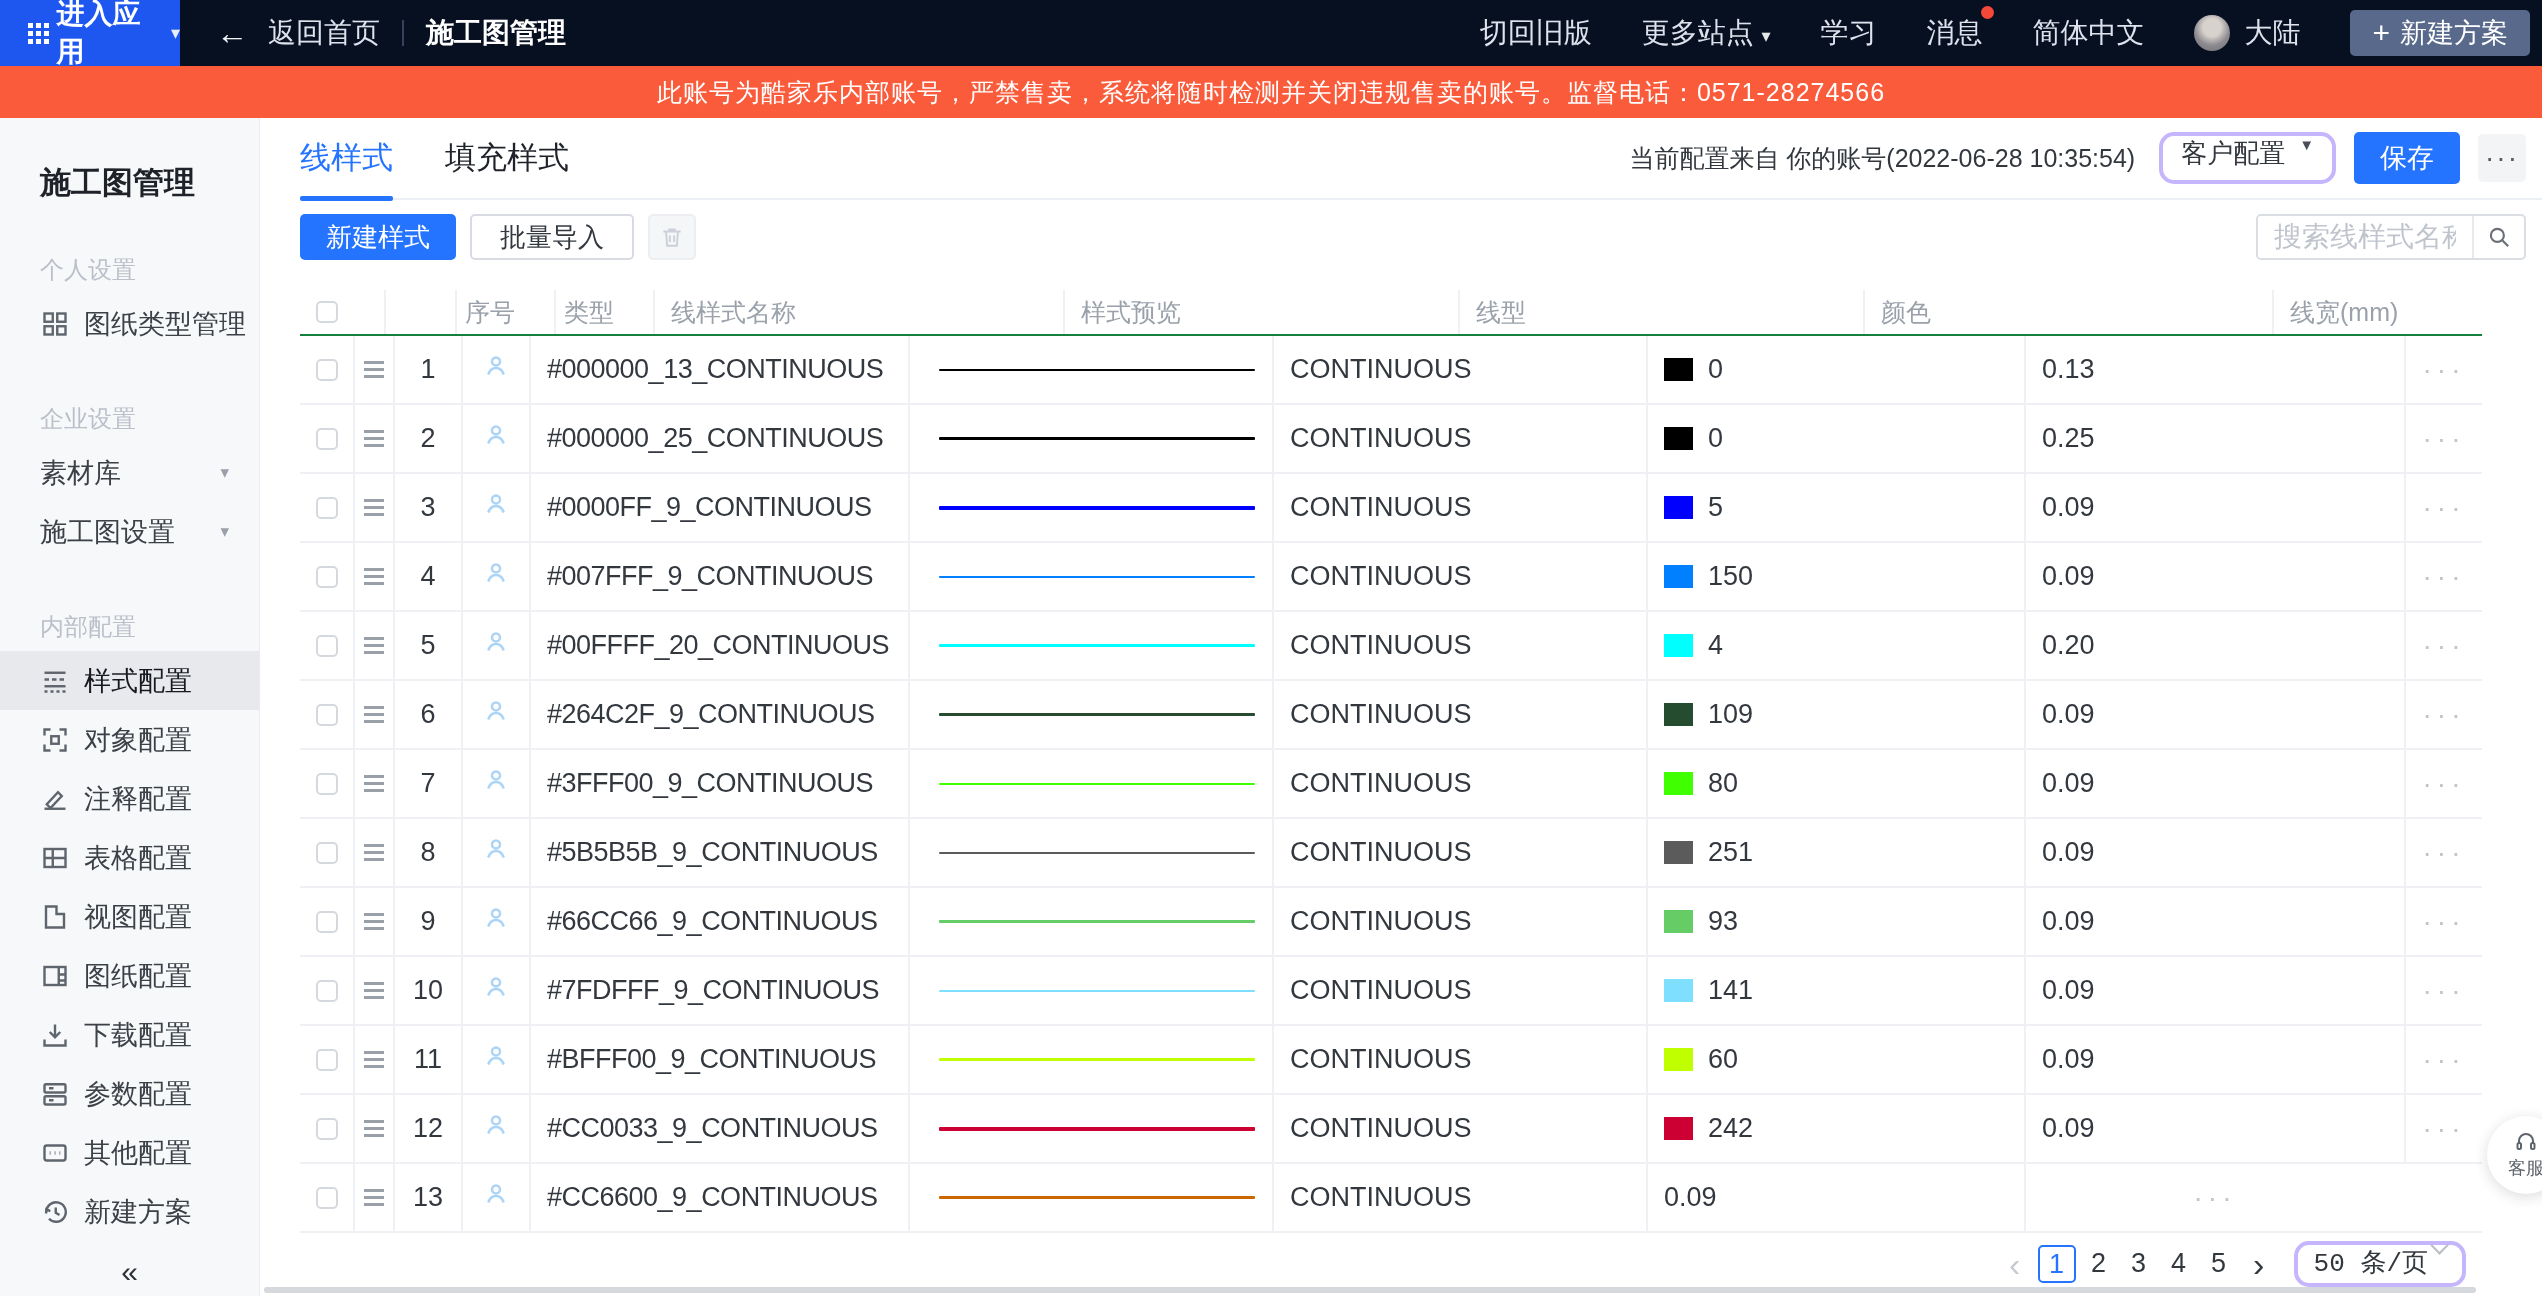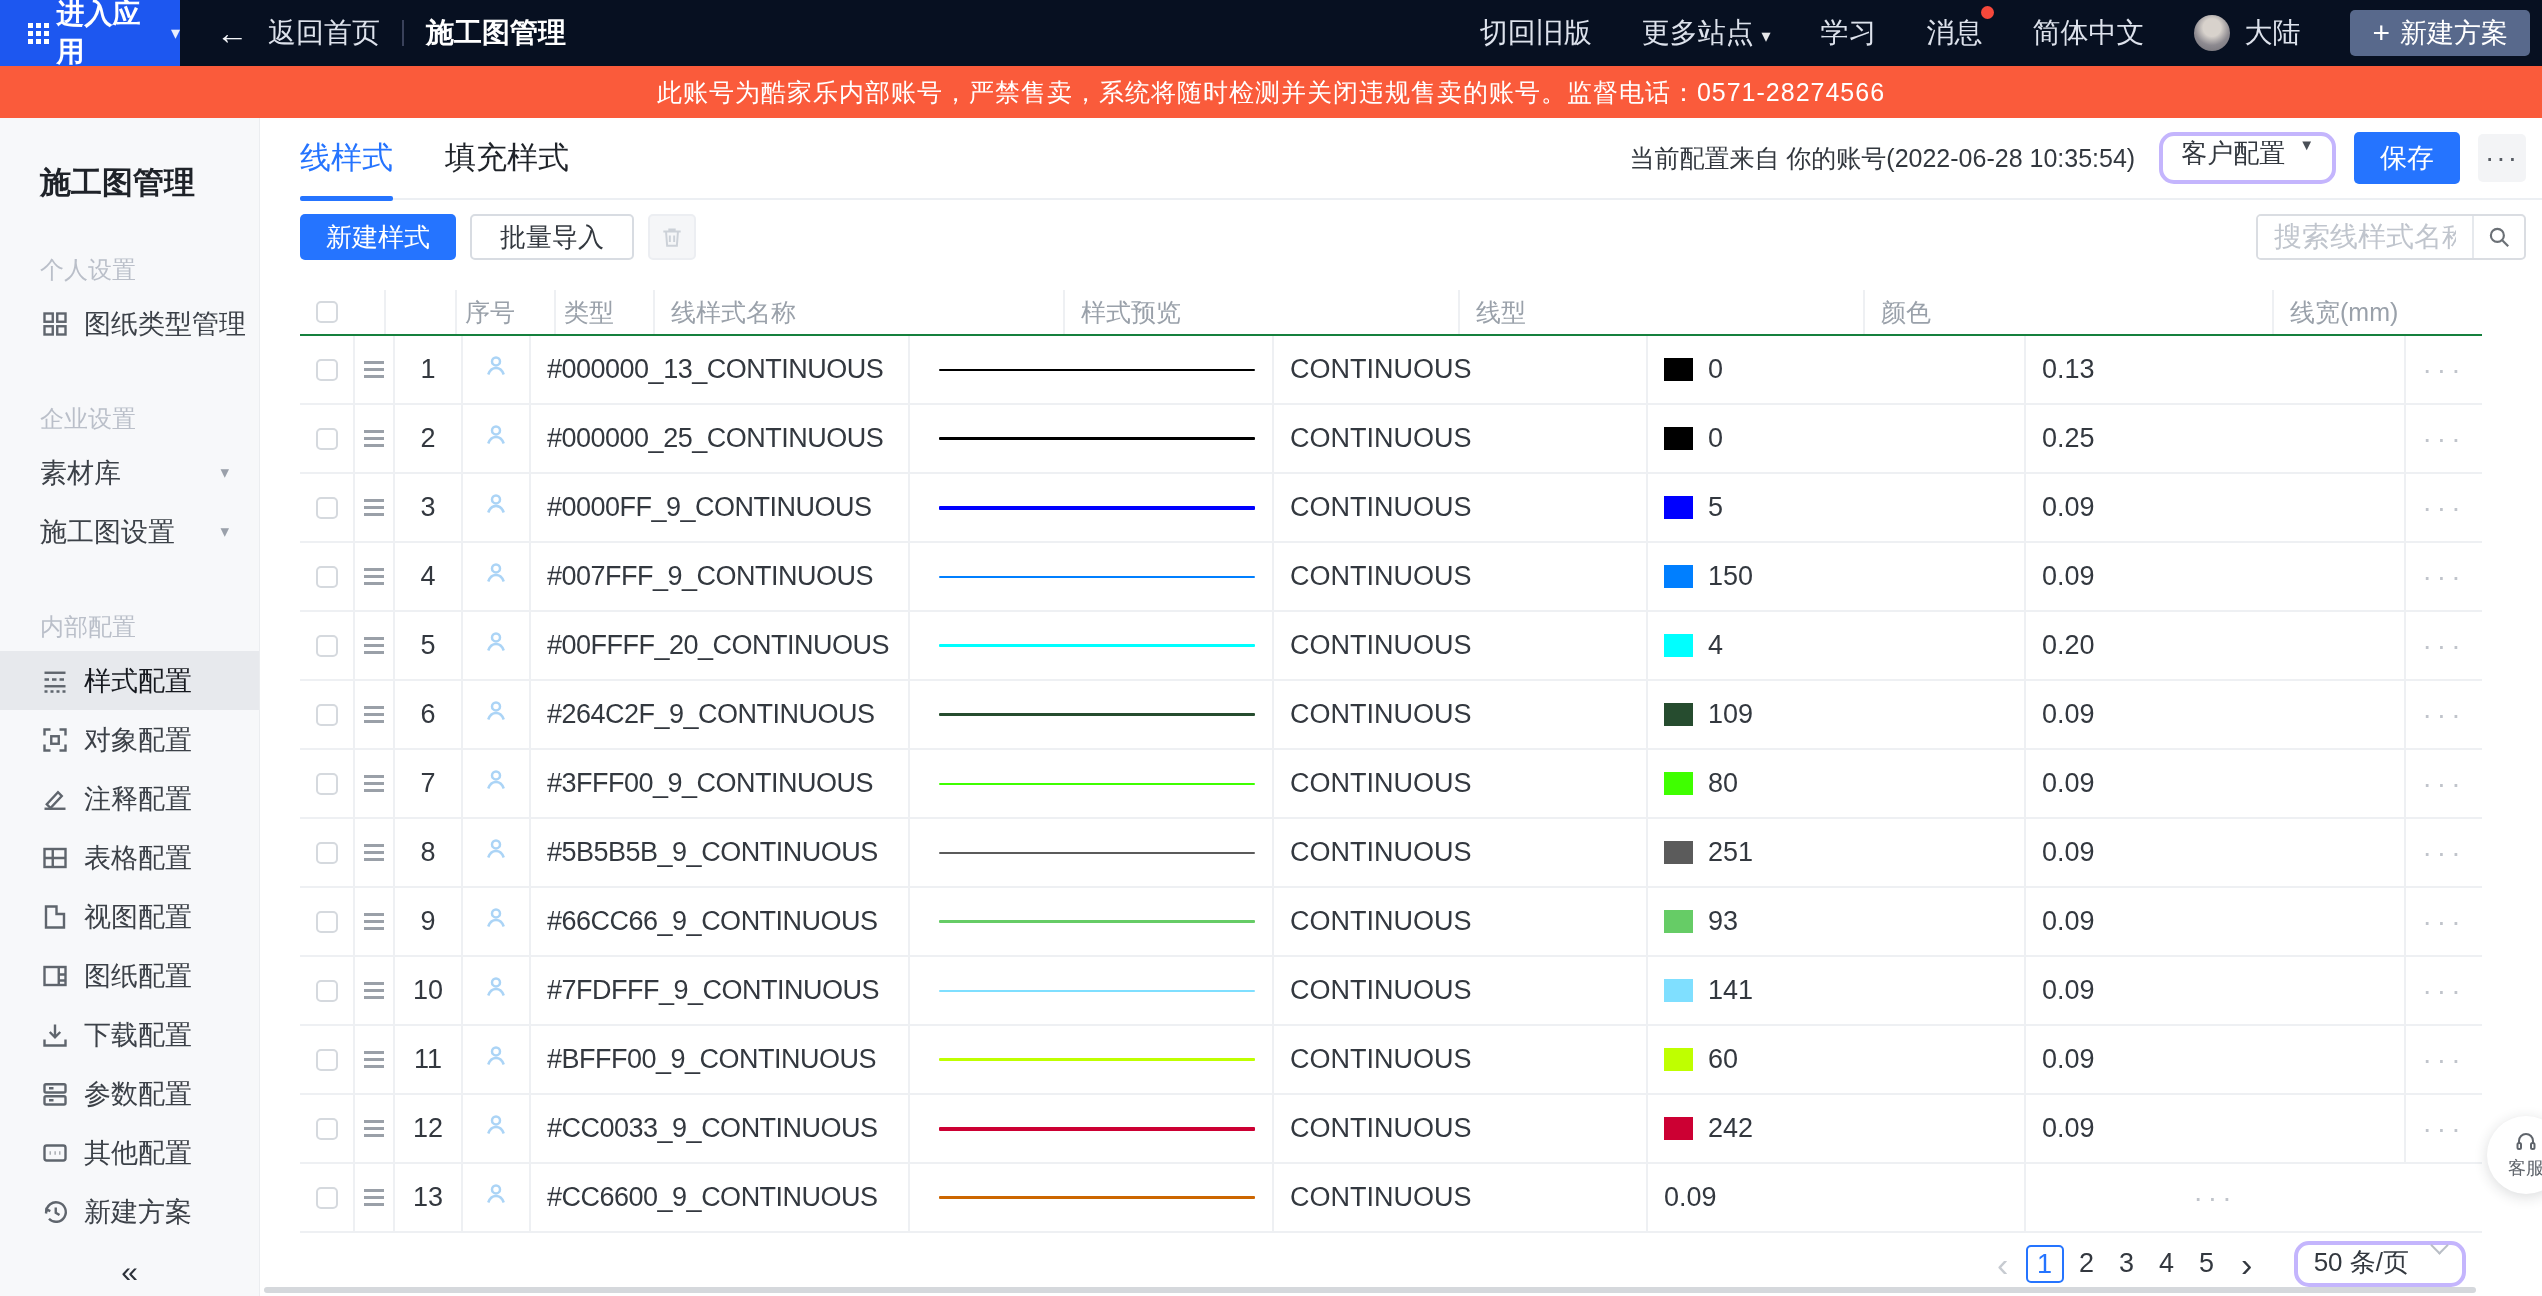--- a/index.html
+++ b/index.html
@@ -86,21 +86,21 @@
   .swatch { width:29px; height:23px; flex:0 0 29px; }
   .color-num { margin-left:15px; }
   .action-dots { color:#c0c4cb; font-size:28px; letter-spacing:5px; cursor:pointer; }
 
   
   .pager { height:62px; display:flex; align-items:center; justify-content:flex-end; padding-right:16px; gap:6px; width:2182px; }
   .pg { min-width:34px; height:36px; display:flex; align-items:center; justify-content:center; font-size:27px; color:#33383f; cursor:pointer; }
   .pg.navbtn { font-size:34px; color:#33383f; }
   .pg.navbtn.disabled { color:#c7cbd1; cursor:default; }
   .pg.active { border:2px solid #2574ff; color:#2574ff; border-radius:5px; width:38px; height:38px; }
-  .sizer { height:46px; margin-left:24px; padding:0 16px; gap:24px; font-size:26px; }
+  .sizer { height:46px; margin-left:12px; padding:0 16px; gap:5px; font-size:26px;font-family:Liberation Mono, monospace; }
   .chev { width:13px; height:13px; border-right:2px solid #b9bec6; border-bottom:2px solid #b9bec6; transform:rotate(45deg); margin-top:-6px; }
 
   
   .support { position:absolute; left:2487px; top:1116px; width:78px; height:78px; border-radius:50%; background:#fff; box-shadow:0 3px 14px rgba(31,35,41,.16); display:flex; flex-direction:column; align-items:center; justify-content:center; gap:2px; cursor:pointer; }
   .support svg { width:24px; height:24px; stroke:#5f646b; fill:none; stroke-width:2; }
   .support .sp-label { font-size:18px; color:#5f646b; }
   .hscrollbar { position:absolute; left:264px; bottom:3px; width:2212px; height:6px; background:#d5d8dc; border-radius:3px; }
 </style>
 </head>
 <body>

